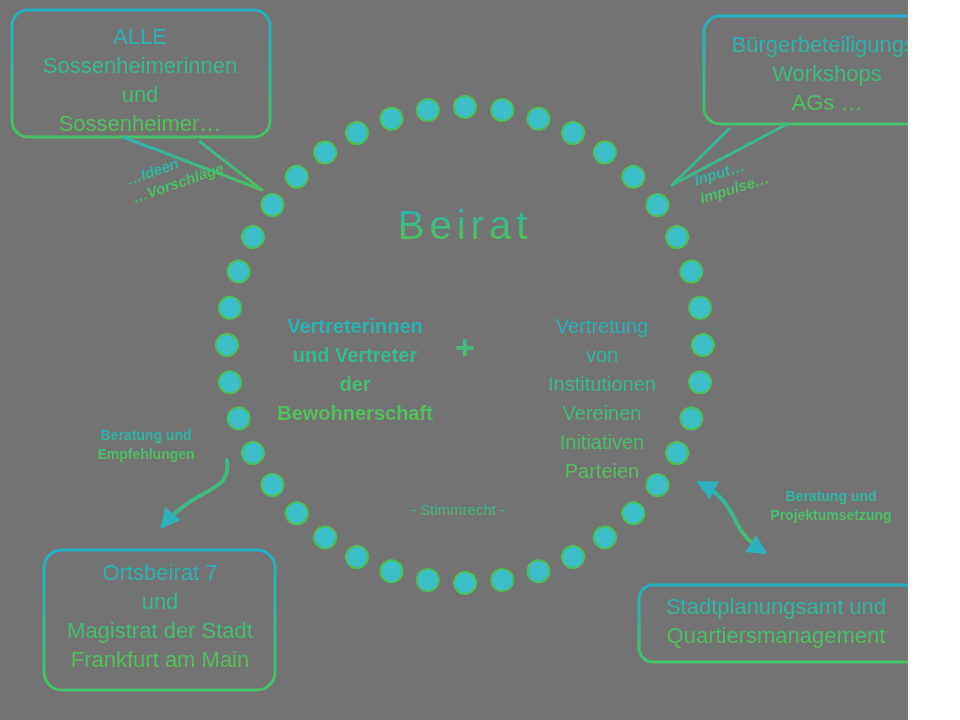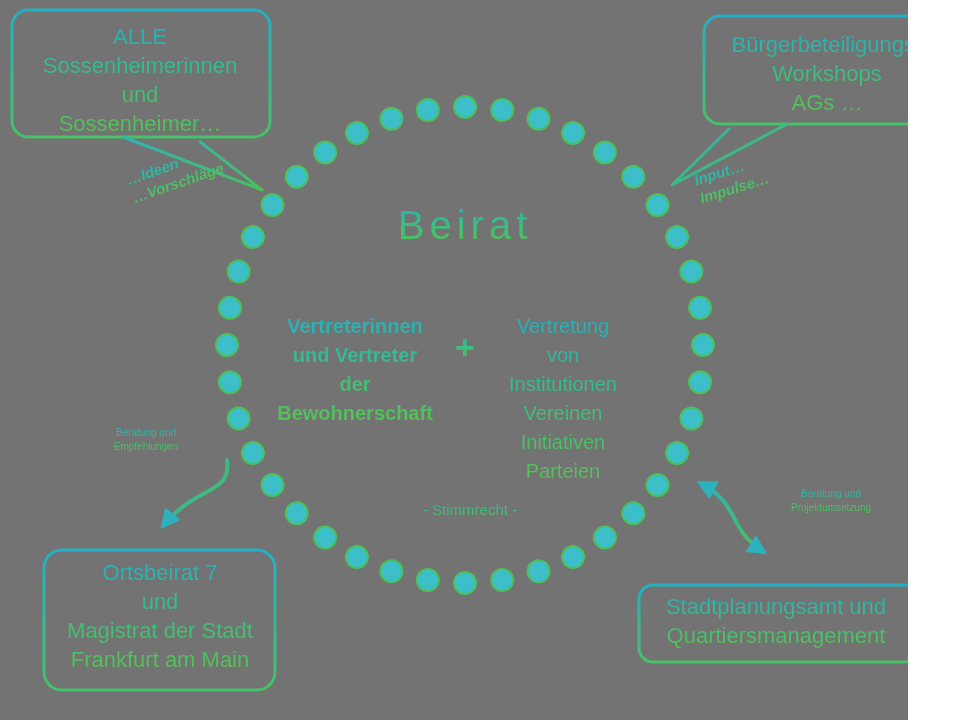--- a/index.html
+++ b/index.html
@@ -50,39 +50,39 @@
     letter-spacing: 5px;
     line-height: 1.1;
   }
   #col-left {
     left: 262px; top: 312px; width: 186px;
     font-size: 20px;
     line-height: 1.45;
     font-weight: bold;
   }
   #col-right {
-    left: 472px; top: 312px; width: 182px;
+    left: 511px; top: 312px; width: 182px;
     font-size: 20px;
     line-height: 1.45;
   }
   #plus-sign {
     left: 443px; top: 330px; width: 44px;
     font-size: 34px;
     font-weight: bold;
     line-height: 1;
   }
   #stimmrecht {
-    left: 385px; top: 500px; width: 170px;
+    left: 373px; top: 500px; width: 170px;
     font-size: 15px;
   }
 
   
   .ann {
-    font-weight: normal;
-    font-size: 10px;
+    font-weight: bold;
+    font-size: 14px;
     line-height: 1.35;
     text-align: center;
   }
   #ann-beratung-empfehlungen { left: 62px;  top: 426px; width: 168px; }
   #ann-beratung-projekt      { left: 742px; top: 487px; width: 178px; }
 
   .ann-rot {
     font-weight: bold;
     font-style: italic;
     font-size: 15px;

